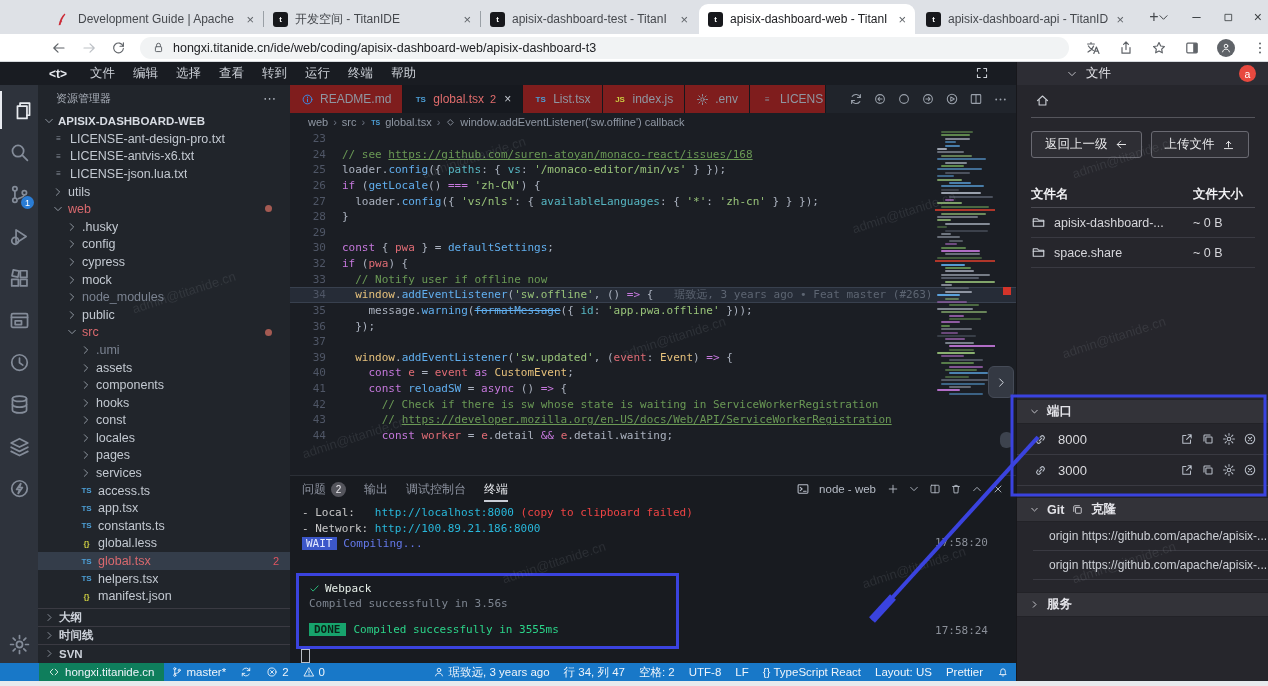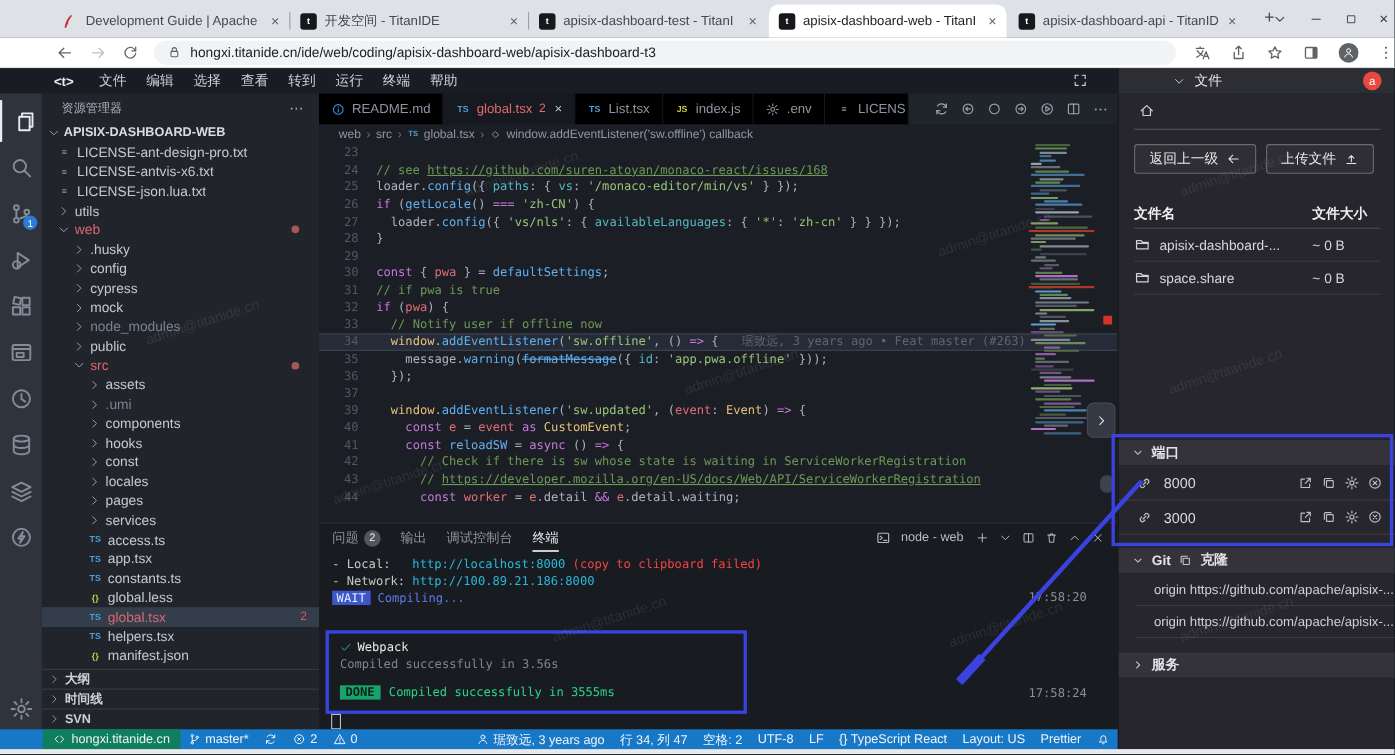--- a/index.html
+++ b/index.html
@@ -59,21 +59,21 @@
   .trow.sel{background:#343d4a;}
   .tdot{position:absolute;right:18px;top:5px;width:7px;height:7px;border-radius:50%;background:#a45a52;}
   .tbadge{position:absolute;right:11px;color:#e05561;font-size:11px;}
   .sb-sec{position:absolute;left:0;width:252px;height:18px;border-top:1px solid #3a3a42;display:flex;
     align-items:center;font-size:11.5px;font-weight:bold;color:#ccd1d9;padding-left:6px;box-sizing:border-box;gap:4px;}
 
   
   #editor{left:290px;top:85px;width:726px;height:390px;background:#1b1e24;}
   #tabbar{position:absolute;left:0;top:0;width:726px;height:28px;background:#20242b;display:flex;}
   .etab{display:flex;align-items:center;gap:6px;padding:0 11px;font-size:12px;color:#8f96a1;
-    background:#000000;border-right:1px solid #15171c;height:28px;box-sizing:border-box;}
+    background:#7f1d1d;border-right:1px solid #15171c;height:28px;box-sizing:border-box;}
   .etab.active{background:#16191f;color:#e06c6c;}
   .etab .eclose{color:#c5cad2;font-size:12px;margin-left:2px;}
   .etab .ebadge{color:#e06c6c;font-size:11px;}
   .etab.trunc{width:76px;overflow:hidden;}
   #etb-icons{position:absolute;right:8px;top:0;height:28px;display:flex;align-items:center;gap:10px;color:#9aa1ab;}
   #breadcrumb{position:absolute;left:0;top:28px;width:726px;height:18px;display:flex;align-items:center;
     gap:5px;padding-left:18px;font-size:11px;color:#8f97a3;box-sizing:border-box;}
   #breadcrumb .sep{color:#6b7280;}
   #codearea{position:absolute;left:0;top:46px;width:726px;height:344px;font-family:"DejaVu Sans Mono",monospace;
     font-size:11px;}
@@ -502,35 +502,35 @@
         </div>
         <div class="trow err" style="padding-left: 28px;">
           <span class="icon" style="width: 12px; height: 12px; color: rgb(154, 161, 171); margin-right: 4px;">
             <svg viewBox="0 0 16 16" fill="none" stroke="currentColor" stroke-width="1.2" stroke-linecap="round" stroke-linejoin="round">
               <path d="M3.6 5.8L8 10.2l4.4-4.4"></path>
             </svg>
           </span>
           <span class="lbl">src</span>
           <span class="tdot"></span>
         </div>
+        <div class="trow dim" style="padding-left: 42px;">
+          <span class="icon" style="width: 12px; height: 12px; color: rgb(154, 161, 171); margin-right: 4px;">
+            <svg viewBox="0 0 16 16" fill="none" stroke="currentColor" stroke-width="1.2" stroke-linecap="round" stroke-linejoin="round">
+              <path d="M5.8 3.6L10.2 8l-4.4 4.4"></path>
+            </svg>
+          </span>
+          <span class="lbl">.umi</span>
+        </div>
         <div class="trow" style="padding-left: 42px;">
           <span class="icon" style="width: 12px; height: 12px; color: rgb(154, 161, 171); margin-right: 4px;">
             <svg viewBox="0 0 16 16" fill="none" stroke="currentColor" stroke-width="1.2" stroke-linecap="round" stroke-linejoin="round">
               <path d="M5.8 3.6L10.2 8l-4.4 4.4"></path>
             </svg>
           </span>
           <span class="lbl">assets</span>
-        </div>
-        <div class="trow dim" style="padding-left: 42px;">
-          <span class="icon" style="width: 12px; height: 12px; color: rgb(154, 161, 171); margin-right: 4px;">
-            <svg viewBox="0 0 16 16" fill="none" stroke="currentColor" stroke-width="1.2" stroke-linecap="round" stroke-linejoin="round">
-              <path d="M5.8 3.6L10.2 8l-4.4 4.4"></path>
-            </svg>
-          </span>
-          <span class="lbl">.umi</span>
         </div>
         <div class="trow" style="padding-left: 42px;">
           <span class="icon" style="width: 12px; height: 12px; color: rgb(154, 161, 171); margin-right: 4px;">
             <svg viewBox="0 0 16 16" fill="none" stroke="currentColor" stroke-width="1.2" stroke-linecap="round" stroke-linejoin="round">
               <path d="M5.8 3.6L10.2 8l-4.4 4.4"></path>
             </svg>
           </span>
           <span class="lbl">components</span>
         </div>
         <div class="trow" style="padding-left: 42px;">
@@ -736,21 +736,20 @@
       </div>
     <div id="codearea">
         <div class="crow"><span class="cnum">23</span><span class="ccode"></span></div>
         <div class="crow"><span class="cnum">24</span><span class="ccode"><span class="tk-c">// see </span><span class="tk-l">https://github.com/suren-atoyan/monaco-react/issues/168</span></span></div>
         <div class="crow"><span class="cnum">25</span><span class="ccode"><span class="tk-p">loader</span><span class="tk-p">.</span><span class="tk-f">config</span><span class="tk-p">({ </span><span class="tk-y">paths</span><span class="tk-p">: { </span><span class="tk-y">vs</span><span class="tk-p">: </span><span class="tk-s">'/monaco-editor/min/vs'</span><span class="tk-p"> } });</span></span></div>
         <div class="crow"><span class="cnum">26</span><span class="ccode"><span class="tk-k">if</span><span class="tk-p"> (</span><span class="tk-f">getLocale</span><span class="tk-p">() </span><span class="tk-k">===</span><span class="tk-p"> </span><span class="tk-s">'zh-CN'</span><span class="tk-p">) {</span></span></div>
         <div class="crow"><span class="cnum">27</span><span class="ccode"><span class="tk-p">  </span><span class="tk-p">loader</span><span class="tk-p">.</span><span class="tk-f">config</span><span class="tk-p">({ </span><span class="tk-s">'vs/nls'</span><span class="tk-p">: { </span><span class="tk-y">availableLanguages</span><span class="tk-p">: { </span><span class="tk-s">'*'</span><span class="tk-p">: </span><span class="tk-s">'zh-cn'</span><span class="tk-p"> } } });</span></span></div>
         <div class="crow"><span class="cnum">28</span><span class="ccode"><span class="tk-p">}</span></span></div>
         <div class="crow"><span class="cnum">29</span><span class="ccode"></span></div>
         <div class="crow"><span class="cnum">30</span><span class="ccode"><span class="tk-k">const</span><span class="tk-p"> { </span><span class="tk-v">pwa</span><span class="tk-p"> } </span><span class="tk-p">= </span><span class="tk-f">defaultSettings</span><span class="tk-p">;</span></span></div>
-        <div class="crow"><span class="cnum">31</span><span class="ccode"><span class="tk-c">// if pwa is true</span></span></div>
         <div class="crow"><span class="cnum">32</span><span class="ccode"><span class="tk-k">if</span><span class="tk-p"> (</span><span class="tk-v">pwa</span><span class="tk-p">) {</span></span></div>
         <div class="crow"><span class="cnum">33</span><span class="ccode"><span class="tk-p">  </span><span class="tk-c">// Notify user if offline now</span></span></div>
         <div class="crow cur"><span class="cnum">34</span><span class="ccode"><span class="tk-p">  </span><span class="tk-o">window</span><span class="tk-p">.</span><span class="tk-f">addEventListener</span><span class="tk-p">(</span><span class="tk-s">'sw.offline'</span><span class="tk-p">, () </span><span class="tk-k">=&gt;</span><span class="tk-p"> {</span><span class="blame">琚致远, 3 years ago • Feat master (#263)</span></span></div>
         <div class="crow"><span class="cnum">35</span><span class="ccode"><span class="tk-p">    </span><span class="tk-p">message</span><span class="tk-p">.</span><span class="tk-f">warning</span><span class="tk-p">(</span><span class="tk-x">formatMessage</span><span class="tk-p">({ </span><span class="tk-y">id</span><span class="tk-p">: </span><span class="tk-s">'app.pwa.offline'</span><span class="tk-p"> }));</span></span></div>
         <div class="crow"><span class="cnum">36</span><span class="ccode"><span class="tk-p">  });</span></span></div>
         <div class="crow"><span class="cnum">37</span><span class="ccode"></span></div>
         <div class="crow"><span class="cnum">39</span><span class="ccode"><span class="tk-p">  </span><span class="tk-o">window</span><span class="tk-p">.</span><span class="tk-f">addEventListener</span><span class="tk-p">(</span><span class="tk-s">'sw.updated'</span><span class="tk-p">, (</span><span class="tk-v">event</span><span class="tk-p">: </span><span class="tk-t">Event</span><span class="tk-p">) </span><span class="tk-k">=&gt;</span><span class="tk-p"> {</span></span></div>
         <div class="crow"><span class="cnum">40</span><span class="ccode"><span class="tk-p">    </span><span class="tk-k">const</span><span class="tk-p"> </span><span class="tk-v">e</span><span class="tk-p"> = </span><span class="tk-v">event</span><span class="tk-p"> </span><span class="tk-k">as</span><span class="tk-p"> </span><span class="tk-t">CustomEvent</span><span class="tk-p">;</span></span></div>
         <div class="crow"><span class="cnum">41</span><span class="ccode"><span class="tk-p">    </span><span class="tk-k">const</span><span class="tk-p"> </span><span class="tk-f">reloadSW</span><span class="tk-p"> = </span><span class="tk-k">async</span><span class="tk-p"> () </span><span class="tk-k">=&gt;</span><span class="tk-p"> {</span></span></div>
         <div class="crow"><span class="cnum">42</span><span class="ccode"><span class="tk-p">      </span><span class="tk-c">// Check if there is sw whose state is waiting in ServiceWorkerRegistration</span></span></div>

